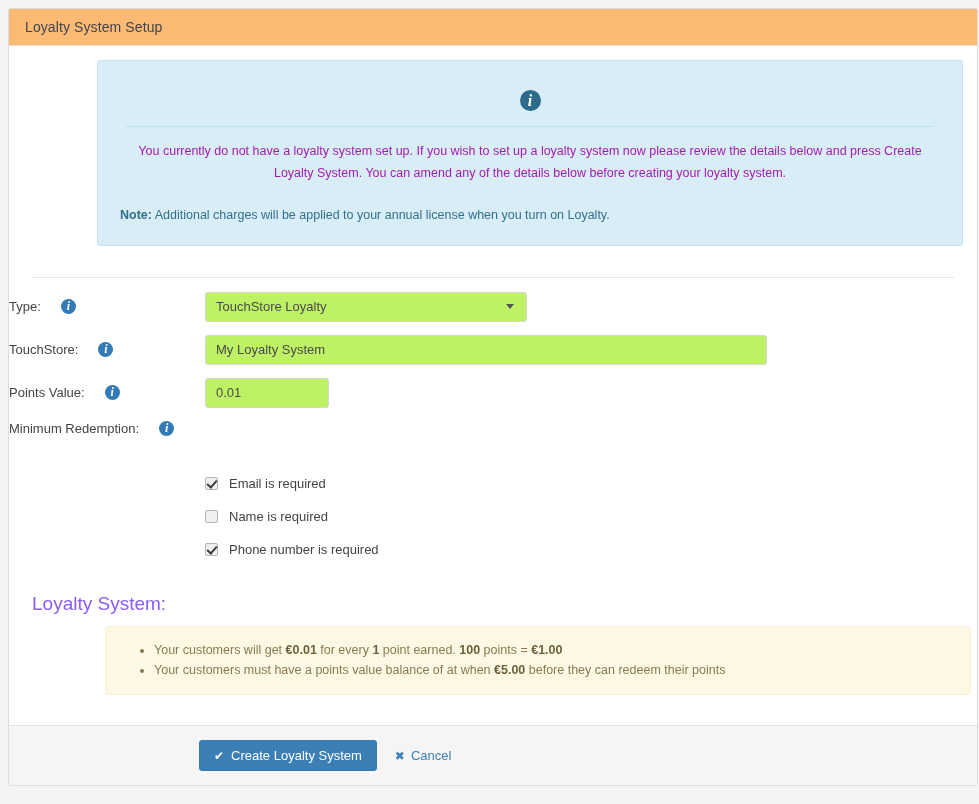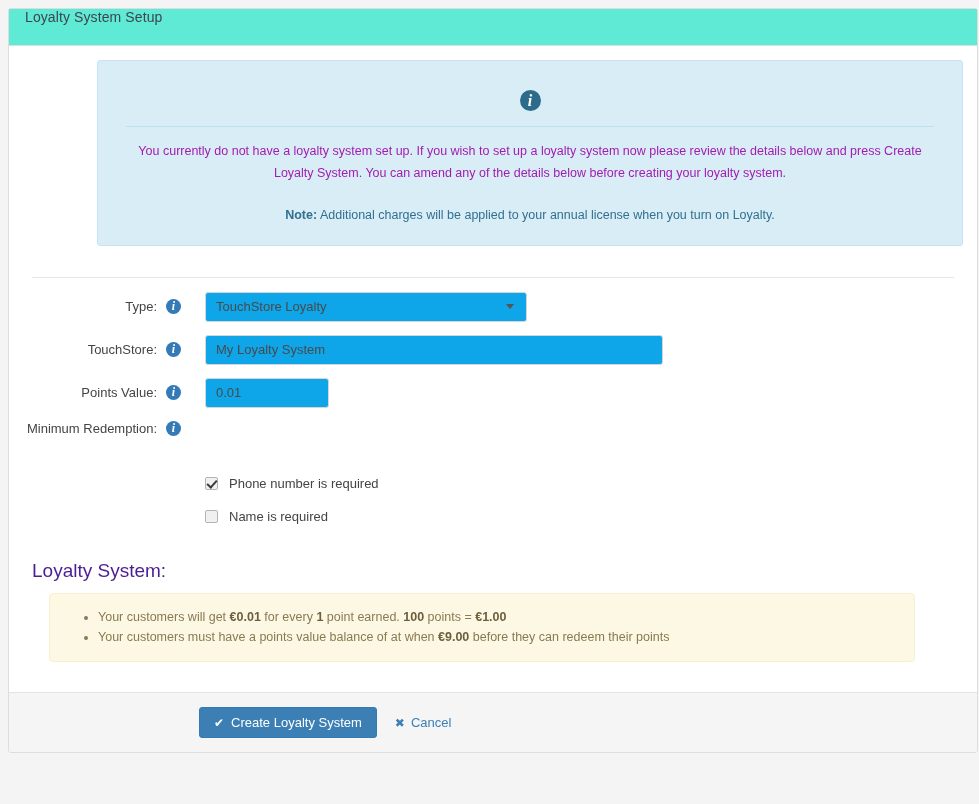--- a/index.html
+++ b/index.html
@@ -22,25 +22,25 @@
     left: 8px;
     top: 8px;
     width: 970px;
     background: #ffffff;
     border: 1px solid #dddddd;
     border-radius: 3px;
     box-sizing: border-box;
   }
   .panel-heading {
     height: 37px;
-    background: #5eead4;
+    background: #fdba74;
     border-bottom: 1px solid #dddddd;
     padding: 0 16px;
     display: flex;
-    align-items: flex-start;
+    align-items: center;
     box-sizing: border-box;
   }
   .panel-title {
     font-size: 14px;
     color: #3f4550;
     letter-spacing: 0.1px;
   }
   .panel-body {
     padding: 0;
     background: #ffffff;
@@ -75,21 +75,21 @@
     margin: 0 6px 14px 6px;
   }
   .alert-text {
     text-align: center;
     font-size: 12.5px;
     line-height: 1.75;
     color: #a21caf;
     margin: 0 18px;
   }
   .alert-note {
-    text-align: center;
+    text-align: left;
     font-size: 12.5px;
     line-height: 1.6;
     color: #31708f;
     margin: 20px 0 4px 0;
   }
   .alert-note b { font-weight: bold; }
 
   
   .info-icon {
     display: inline-block;
@@ -132,48 +132,48 @@
     align-items: center;
     margin-bottom: 13px;
   }
   .form-label {
     width: 172px;
     text-align: right;
     font-size: 13px;
     color: #444444;
     padding-right: 0;
     display: flex;
-    justify-content: flex-end;
-    align-items: center;
-    gap: 9px;
+    justify-content: flex-start;
+    align-items: center;
+    gap: 20px;
     box-sizing: border-box;
   }
   .form-control-wrap {
     padding-left: 24px;
   }
   .input-box {
     height: 30px;
     border: 1px solid #d6d6d6;
-    background: #0ea5e9;
+    background: #bef264;
     border-radius: 3px;
     font-size: 13px;
     color: #4a4a4a;
     padding: 0 10px;
     box-sizing: border-box;
     display: flex;
     align-items: center;
     font-family: "Liberation Sans", sans-serif;
     outline: none;
   }
   .input-select {
     width: 322px;
     justify-content: space-between;
     padding-right: 12px;
   }
-  .input-desc { width: 458px; text-align: center; }
+  .input-desc { width: 562px; text-align: center; }
   .input-small { width: 124px; }
 
   .caret {
     width: 0;
     height: 0;
     border-left: 4px solid transparent;
     border-right: 4px solid transparent;
     border-top: 5px solid #545454;
     display: inline-block;
   }
@@ -208,26 +208,26 @@
     transform: rotate(42deg);
   }
   .cb-label {
     font-size: 13px;
     color: #444444;
   }
 
   
   .summary-title {
     font-size: 19px;
-    color: #4c1d95;
+    color: #8b5cf6;
     font-weight: normal;
     margin: 27px 0 11px 23px;
   }
   .summary-box {
-    margin: 0 17px 0 40px;
+    margin: 0 17px 0 96px;
     background: #fcf8e3;
     border: 1px solid #f9f0d2;
     border-radius: 4px;
     padding: 13px 16px 13px 20px;
     box-sizing: border-box;
     width: 866px;
   }
   .summary-box ul {
     margin: 0;
     padding-left: 28px;
@@ -350,39 +350,43 @@
 
       <div class="form-row">
         <div class="form-label">
           <span>Minimum Redemption:</span>
           <span class="info-icon">i</span>
         </div>
       </div>
 
       <div style="height:18px"></div>
 
+      <div class="checkbox-row">
+        <span class="cb checked"></span>
+        <span class="cb-label">Email is required</span>
+      </div>
+
+      <div class="checkbox-row">
+        <span class="cb"></span>
+        <span class="cb-label">Name is required</span>
+      </div>
 
       <div class="checkbox-row">
         <span class="cb checked"></span>
         <span class="cb-label">Phone number is required</span>
       </div>
 
-      <div class="checkbox-row">
-        <span class="cb"></span>
-        <span class="cb-label">Name is required</span>
-      </div>
-
     </div>
 
     <div class="summary-title">Loyalty System:</div>
 
     <div class="summary-box">
       <ul>
         <li><span><span>Your customers will get </span><b>€0.01</b><span> for every </span><b>1</b><span> point earned. </span><b>100</b><span> points = </span><b>€1.00</b></span></li>
-        <li><span><span>Your customers must have a points value balance of at when </span><b>€9.00</b><span> before they can redeem their points</span></span></li>
+        <li><span><span>Your customers must have a points value balance of at when </span><b>€5.00</b><span> before they can redeem their points</span></span></li>
       </ul>
     </div>
 
     <div class="body-bottom-space"></div>
   </div>
 
   <div class="panel-footer">
     <button class="btn-primary">
       <span class="glyph">✔</span>
       <span>Create Loyalty System</span>

